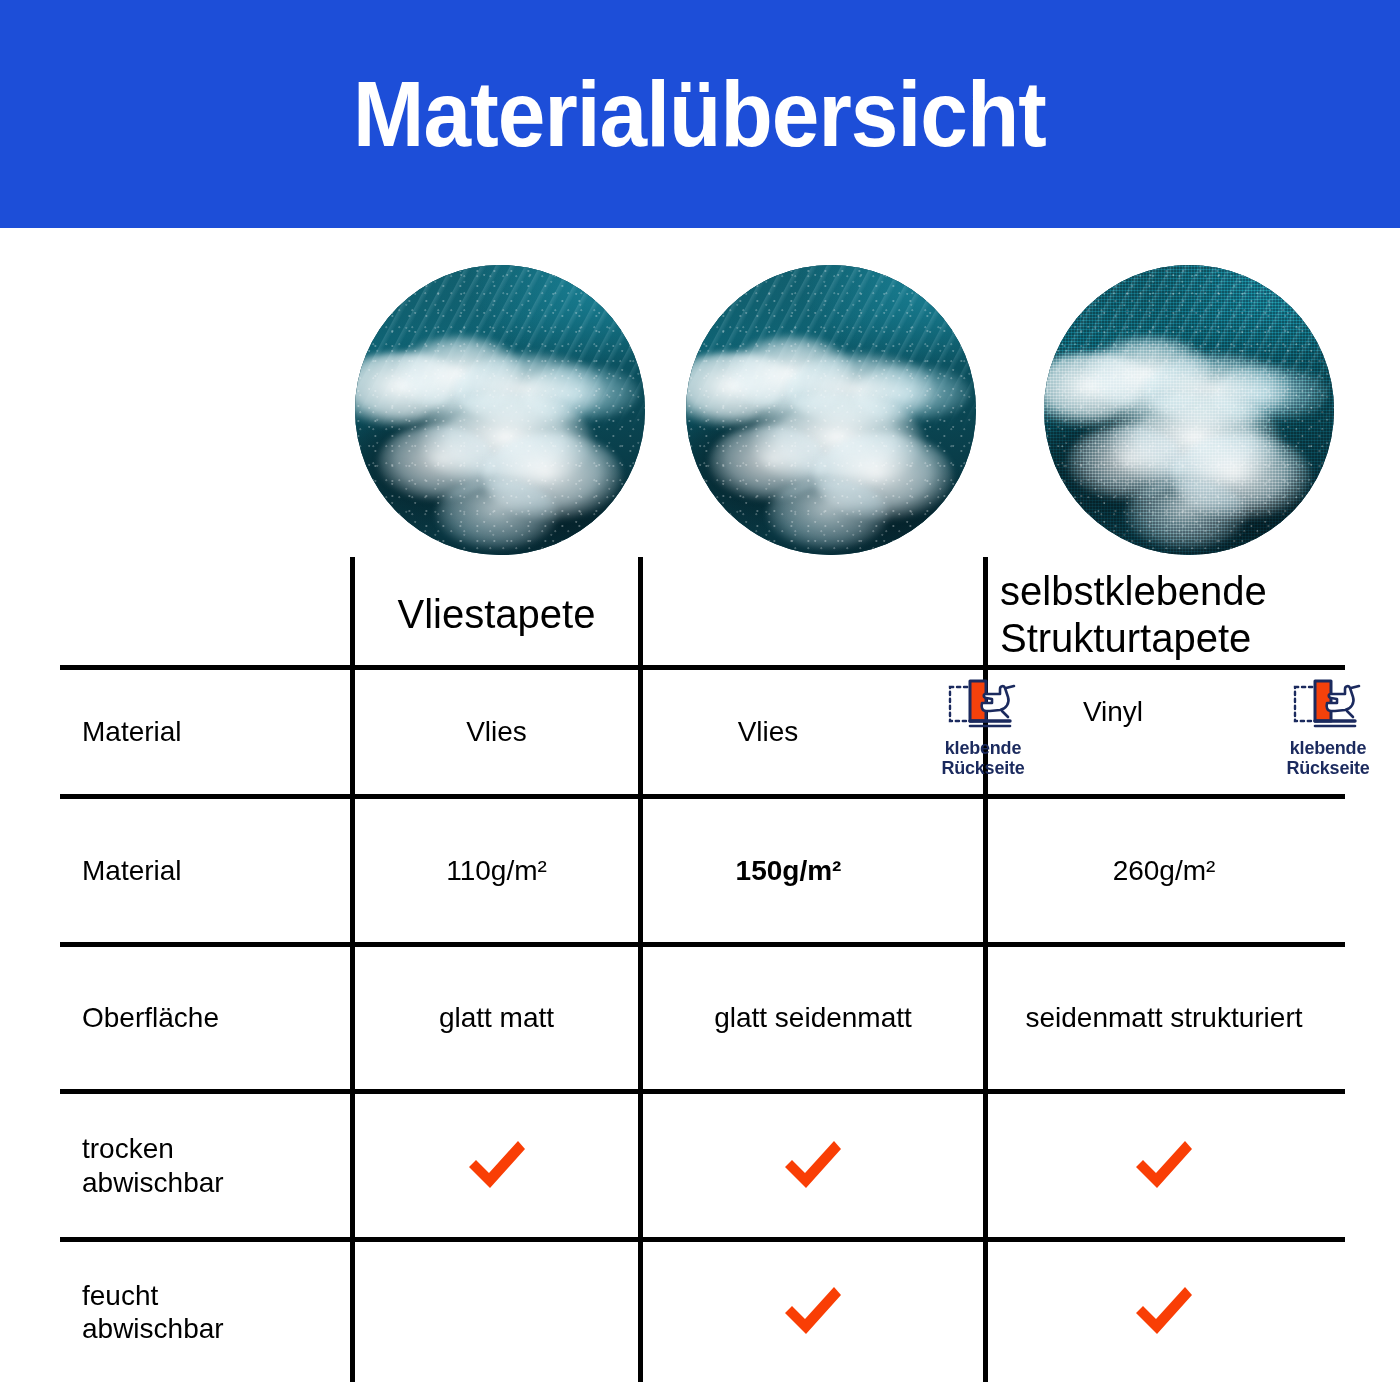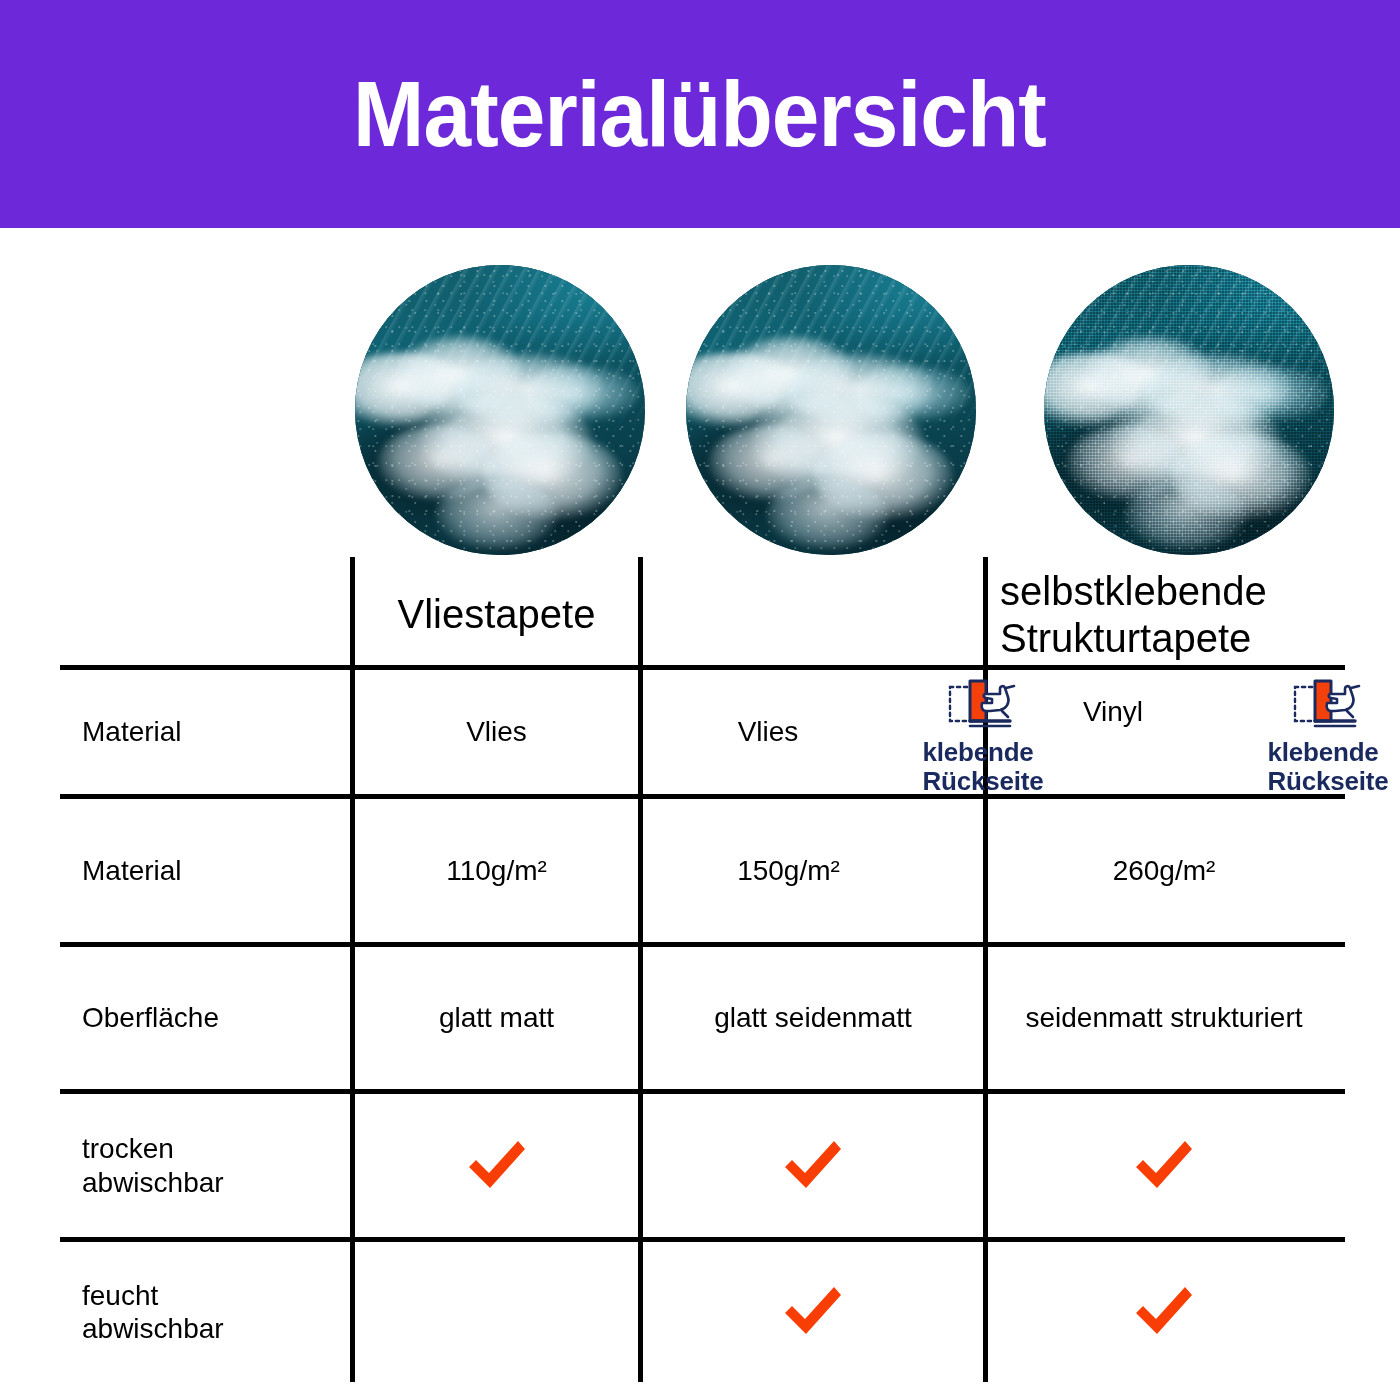--- a/index.html
+++ b/index.html
@@ -7,21 +7,21 @@
   body {
     background:#ffffff;
     font-family:"Liberation Sans", sans-serif;
     position:relative;
     overflow:hidden;
   }
 
   
   .header {
     position:absolute; left:0; top:0; width:1400px; height:228px;
-    background:#6d28d9;
+    background:#1d4ed8;
     display:flex; align-items:center; justify-content:center;
   }
   .header-title {
     color:#ffffff;
     font-size:93px;
     font-weight:bold;
     letter-spacing:-1px;
     transform:scaleX(0.92);
     line-height:1;
     white-space:nowrap;
@@ -125,23 +125,23 @@
   .badge {
     position:absolute;
     width:120px;
     display:flex; flex-direction:column; align-items:center;
   }
   .badge-icon { width:74px; height:60px; display:block; }
   .badge-text {
     margin-top:3px;
     color:#1b2a5e;
     font-weight:bold;
-    font-size:26px;
+    font-size:18px;
     line-height:1.12;
-    text-align:left;
+    text-align:center;
     letter-spacing:-0.2px;
   }
 </style>
 </head>
 <body>
 
 <div class="header">
   <div class="header-title">Materialübersicht</div>
 </div>
 
@@ -265,21 +265,21 @@
       <path d="M56 36 L62 42" stroke="#1b2a5e" stroke-width="2.6" stroke-linecap="round"></path>
     </svg>
     <div class="badge-text">
       <span>klebende</span><br>
       <span>Rückseite</span>
     </div>
   </div>
 
   <div class="cell left" style="left:22px; top:242px; width:265px; height:143px;">Material</div>
   <div class="cell center" style="left:295px; top:242px; width:283px; height:143px;">110g/m²</div>
-  <div class="cell center" style="left:583px; top:242px; width:291px; height:143px;">150g/m²</div>
+  <div class="cell center" style="left:583px; top:242px; width:291px; height:143px;font-weight:bold;">150g/m²</div>
   <div class="cell center" style="left:928px; top:242px; width:352px; height:143px;">260g/m²</div>
 
   <div class="cell left" style="left:22px; top:390px; width:265px; height:142px;">Oberfläche</div>
   <div class="cell center" style="left:295px; top:390px; width:283px; height:142px;">glatt matt</div>
   <div class="cell center" style="left:928px; top:390px; width:352px; height:142px;">
     <span style="display:block; max-width:285px;">seidenmatt strukturiert</span>
   </div>
   <div class="cell center" style="left:583px; top:390px; width:340px; height:142px;">
     <span style="display:block; max-width:230px;">glatt seidenmatt</span>
   </div>

